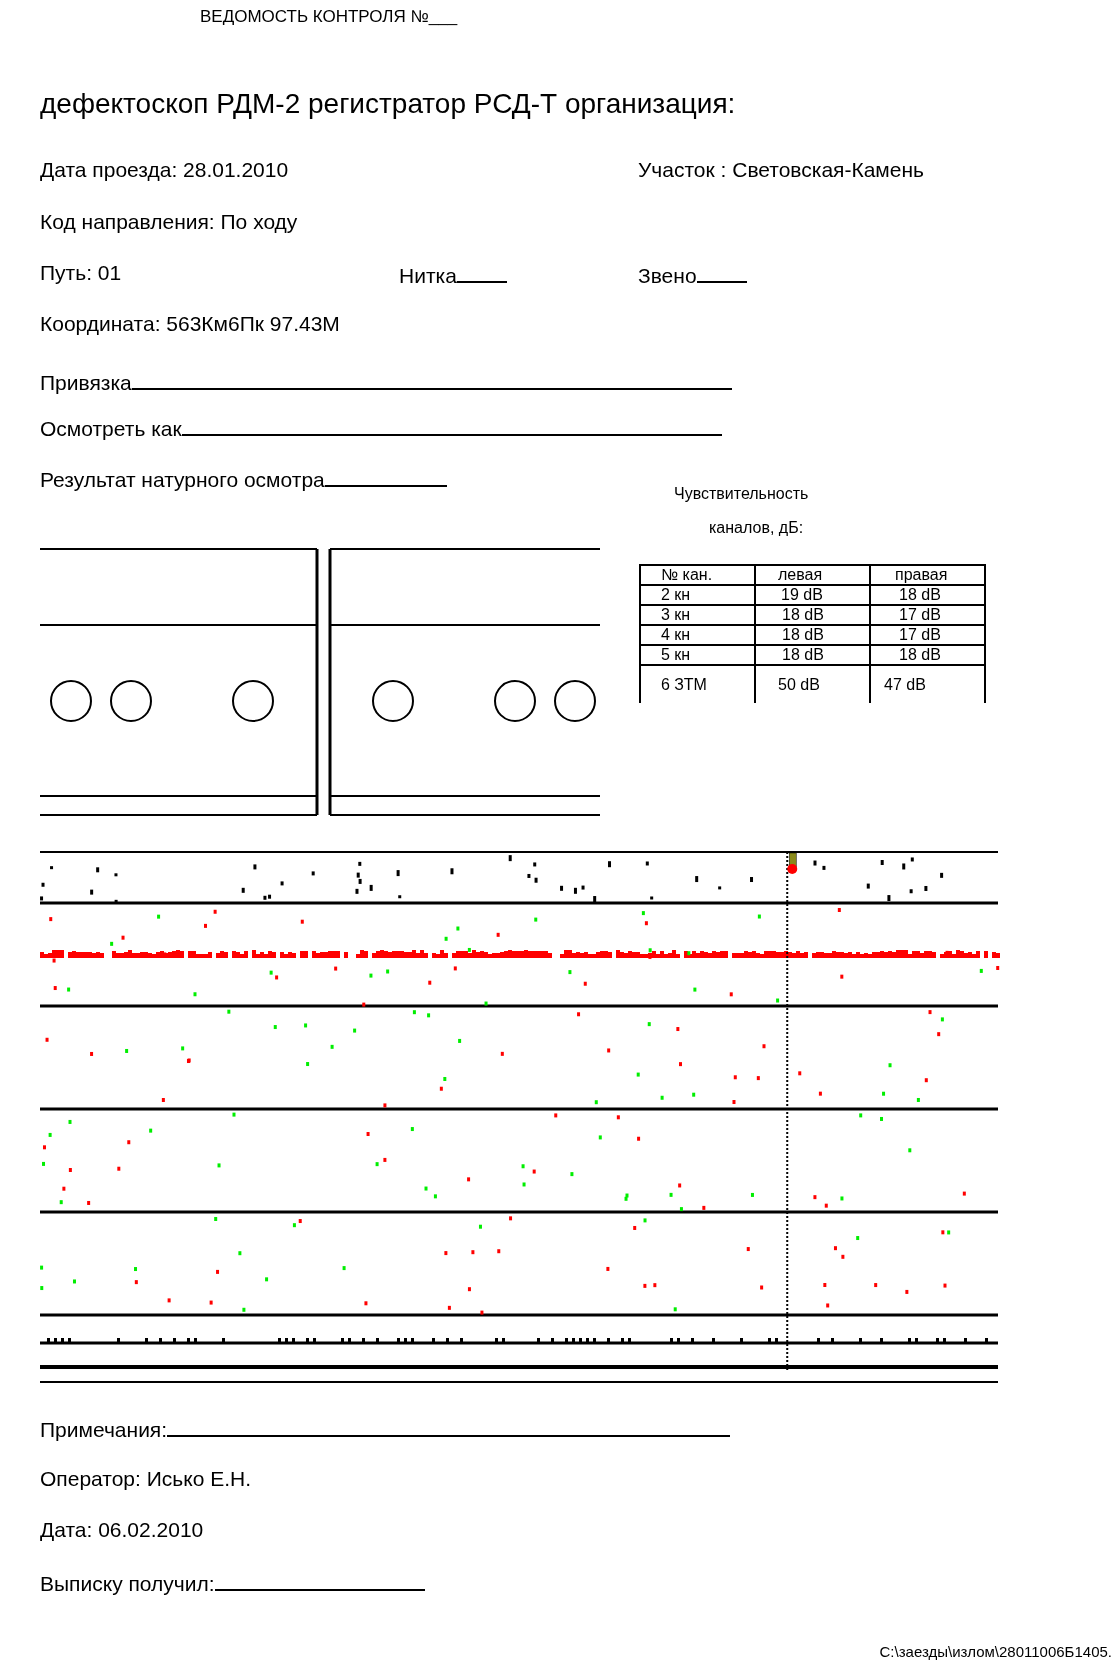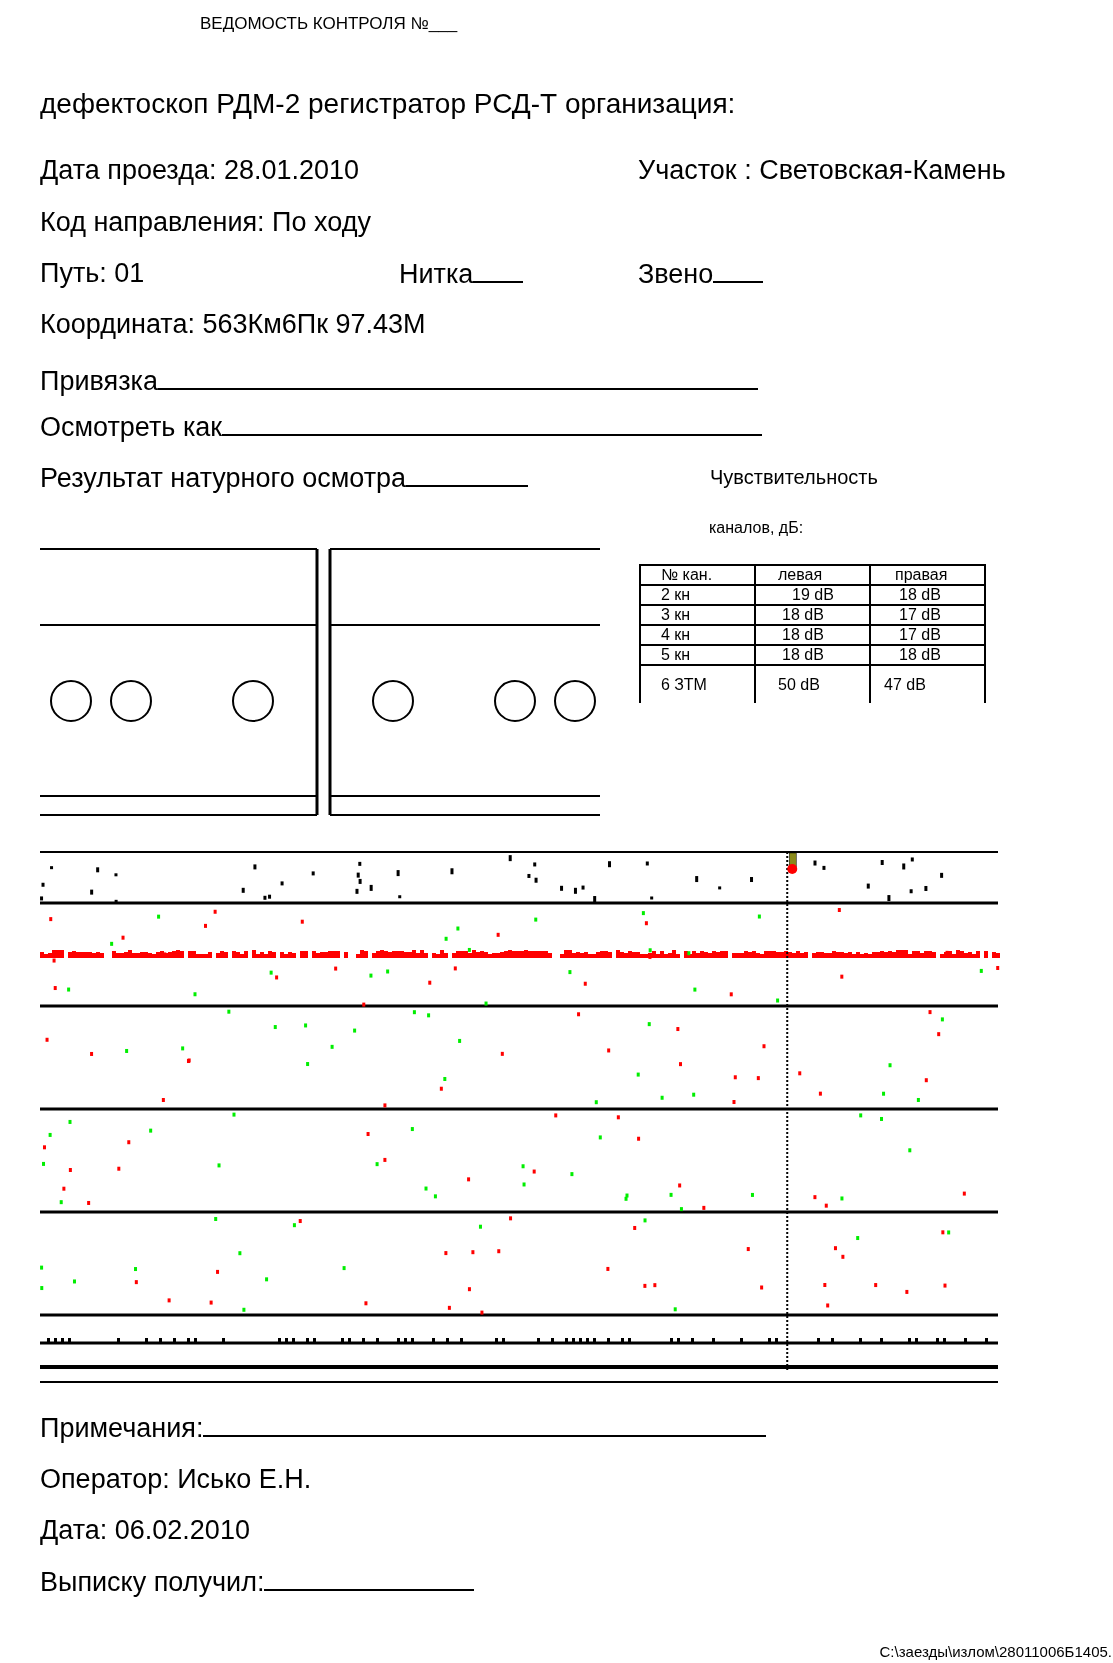--- a/index.html
+++ b/index.html
@@ -1,56 +1,56 @@
 <!DOCTYPE html>
 <html><head>
 <meta charset="utf-8">
 <style>
   html, body { margin: 0; padding: 0; background: #ffffff; }
   body { width: 1113px; height: 1663px; position: relative; overflow: hidden;
          font-family: "Liberation Sans", sans-serif; color: #000; }
-  .t { position: absolute; white-space: nowrap; font-size: 27px; line-height: 24px; }
+  .t { position: absolute; white-space: nowrap; font-size: 21px; line-height: 24px; }
   .small { font-size: 17px; }
   .blank { display: inline-block; border-bottom: 2px solid #000; height: 20px; vertical-align: baseline; }
   #sens-table { position: absolute; left: 639px; top: 564px; border-collapse: collapse; }
   #sens-table td { border: 2px solid #000; width: 115px; height: 18px; font-size: 16px; padding: 0 0 0 20px; box-sizing: border-box; }
   #sens-table tr:last-child td { border-bottom: none; height: 38px; }
   svg { position: absolute; left: 0; top: 0; }
   .footer-path { position: absolute; right: -4px; top: 1643px; font-size: 15px; white-space: nowrap; }
 </style>
 </head>
 <body>
 
-<div class="t small" style="left:200px; top:12px;">ВЕДОМОСТЬ КОНТРОЛЯ №___</div>
+<div class="t small" style="left:200px; top:5px;">ВЕДОМОСТЬ КОНТРОЛЯ №___</div>
 <div class="t" style="left:40px; top:92px; font-size:28px;">дефектоскоп РДМ-2   регистратор РСД-Т   организация:</div>
 
 <div class="t" style="left:40px; top:158px;">Дата проезда: 28.01.2010</div>
 <div class="t" style="left:638px; top:158px;">Участок : Световская-Камень</div>
 <div class="t" style="left:40px; top:210px;">Код направления: По ходу</div>
 <div class="t" style="left:40px; top:261px;">Путь: 01</div>
 <div class="t" style="left:399px; top:261px;"><span>Нитка</span><span class="blank" style="width:50px;"></span></div>
 <div class="t" style="left:638px; top:261px;"><span>Звено</span><span class="blank" style="width:50px;"></span></div>
 <div class="t" style="left:40px; top:312px;">Координата: 563Км6Пк 97.43М</div>
 <div class="t" style="left:40px; top:368px;"><span>Привязка</span><span class="blank" style="width:600px;"></span></div>
 <div class="t" style="left:40px; top:414px;"><span>Осмотреть как</span><span class="blank" style="width:540px;"></span></div>
 <div class="t" style="left:40px; top:465px;"><span>Результат натурного осмотра</span><span class="blank" style="width:122px;"></span></div>
 
-<div class="t" style="left:674px; top:465px; font-size:20px;margin-left:36px;">Чувствительность</div>
+<div class="t" style="left:674px; top:482px; font-size:16px;">Чувствительность</div>
 <div class="t" style="left:709px; top:516px; font-size:16px;">каналов, дБ:</div>
 
 <table id="sens-table">
   <tbody>
       <tr>
     <td>№ кан.</td>
     <td style="padding-left:22px;">левая</td>
     <td style="padding-left:24px;">правая</td>
   </tr>
   <tr>
         <td>2  кн</td>
-        <td style="padding-left:36px;">19 dB</td>
+        <td style="padding-left:25px;">19 dB</td>
         <td style="padding-left:28px;">18 dB</td>
       </tr>
   <tr>
         <td>3  кн</td>
         <td style="padding-left:26px;">18 dB</td>
         <td style="padding-left:28px;">17 dB</td>
       </tr>
   <tr>
         <td>4  кн</td>
         <td style="padding-left:26px;">18 dB</td>

